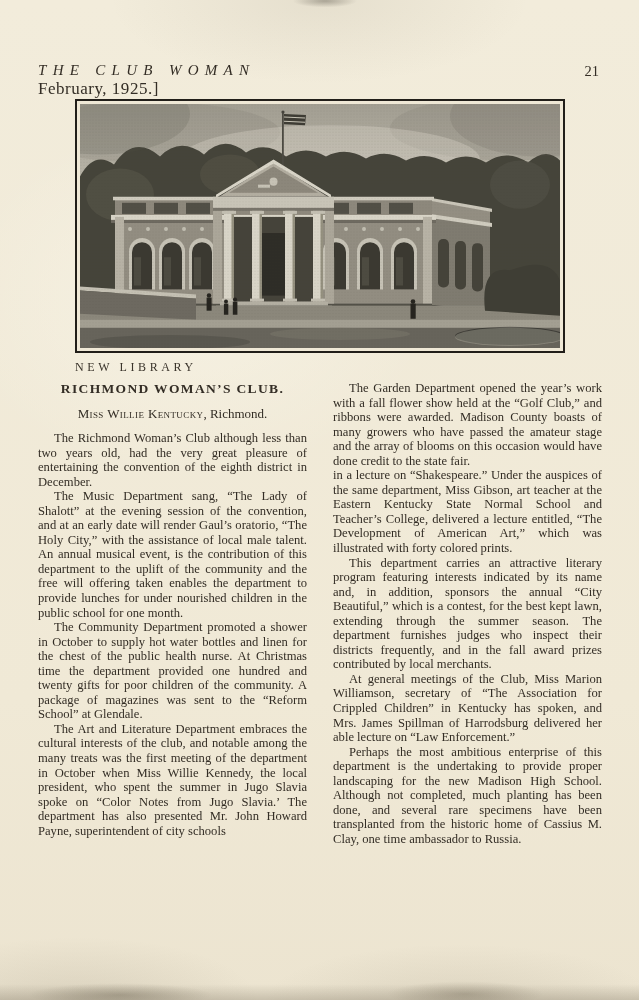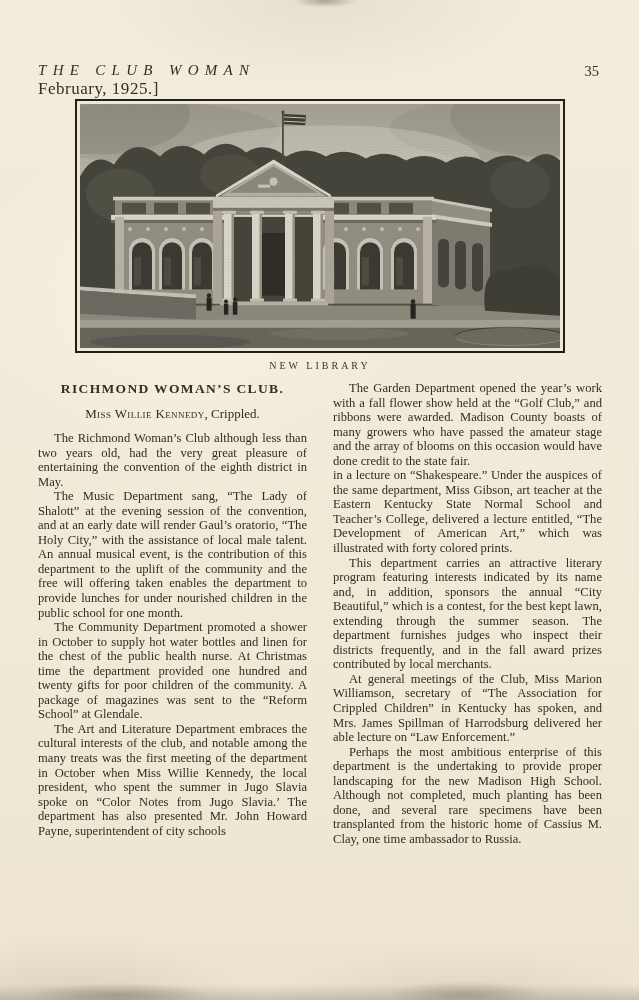--- a/index.html
+++ b/index.html
@@ -37,22 +37,22 @@
   }
   .header .h-right{position:absolute;right:2px;top:0;font-size:14.5px;}
 
   .photo-frame{
     position:absolute;left:75px;top:99px;width:490px;height:254px;
     border:2px solid #211e19;background:#efe8d6;padding:3px;box-sizing:border-box;
   }
   .photo-frame svg{display:block;width:100%;height:100%;}
 
   .photo-caption{
-    position:absolute;left:75px;top:360px;width:490px;text-align:center;
-    font-size:10px;letter-spacing:.3em;color:#3a342b;
+    position:absolute;left:75px;top:360px;width:490px;text-align:left;
+    font-size:12px;letter-spacing:.3em;color:#3a342b;
   }
 
   .article{
     position:absolute;left:38px;top:381px;width:564px;
     display:flex;gap:26px;
   }
   .col{width:269px;box-sizing:border-box;font-family:Liberation Serif, serif;}
   .art-title{
     text-align:center;font-size:13.5px;letter-spacing:.1em;
     margin:0 0 9px 0;white-space:nowrap;
@@ -75,21 +75,21 @@
 
 <div class="page">
 
   <div class="stain s1"></div>
   <div class="stain s2"></div>
   <div class="stain s3"></div>
 
   <div class="header">
     <span class="h-left">February, 1925.]</span>
     <span class="h-center">THE CLUB WOMAN</span>
-    <span class="h-right">35</span>
+    <span class="h-right">21</span>
   </div>
 
   <div class="photo-frame">
     <svg viewBox="0 0 480 242" preserveAspectRatio="none">
       <defs>
         <linearGradient id="sky" x1="0" y1="0" x2="0" y2="1">
           <stop offset="0" stop-color="#a29e92"></stop>
           <stop offset="0.55" stop-color="#c9c5b7"></stop>
           <stop offset="1" stop-color="#bdb9ab"></stop>
         </linearGradient>
@@ -263,23 +263,23 @@
       <ellipse cx="20" cy="10" rx="90" ry="40" fill="#55524a" opacity="0.18"></ellipse>
       <ellipse cx="460" cy="12" rx="90" ry="40" fill="#55524a" opacity="0.15"></ellipse>
     </svg>
   </div>
 
   <div class="photo-caption">NEW LIBRARY</div>
 
   <div class="article">
     <div class="col">
       <h2 class="art-title">RICHMOND WOMAN’S CLUB.</h2>
-      <p class="byline"><span class="sc">Miss Willie Kennedy</span><span>, Crippled.</span></p>
+      <p class="byline"><span class="sc">Miss Willie Kentucky</span><span>, Richmond.</span></p>
       <div>
-          <p class="body-par indent">The Richmond Woman’s Club although less than two years old, had the very great pleasure of entertaining the convention of the eighth district in May.</p>
+          <p class="body-par indent">The Richmond Woman’s Club although less than two years old, had the very great pleasure of entertaining the convention of the eighth district in December.</p>
           <p class="body-par indent">The Music Department sang, “The Lady of Shalott” at the evening session of the convention, and at an early date will render Gaul’s oratorio, “The Holy City,” with the assistance of local male talent.  An annual musical event, is the contribution of this department to the uplift of the community and the free will offering taken enables the department to provide lunches for under nourished children in the public school for one month.</p>
           <p class="body-par indent">The Community Department promoted a shower in October to supply hot water bottles and linen for the chest of the public health nurse.  At Christmas time the department provided one hundred and twenty gifts for poor children of the community.  A package of magazines was sent to the “Reform School” at Glendale.</p>
           <p class="body-par indent">The Art and Literature Department embraces the cultural interests of the club, and notable among the many treats was the first meeting of the department in October when Miss Willie Kennedy, the local president, who spent the summer in Jugo Slavia spoke on “Color Notes from Jugo Slavia.’  The department has also presented Mr. John Howard Payne, superintendent of city schools</p>
         </div>
     </div>
     <div class="col">
       <div>
           <p class="body-par indent">The Garden Department opened the year’s work with a fall flower show held at the “Golf Club,” and ribbons were awarded. Madison County boasts of many growers who have passed the amateur stage and the array of blooms on this occasion would have done credit to the state fair.</p>
           <p class="body-par">in a lecture on “Shakespeare.”  Under the auspices of the same department, Miss Gibson, art teacher at the Eastern Kentucky State Normal School and Teacher’s College, delivered a lecture entitled, “The Development of American Art,” which was illustrated with forty colored prints.</p>
           <p class="body-par indent">This department carries an attractive literary program featuring interests indicated by its name and, in addition, sponsors the annual “City Beautiful,” which is a contest, for the best kept lawn, extending through the summer season.  The department furnishes judges who inspect their districts frequently, and in the fall award prizes contributed by local merchants.</p>

